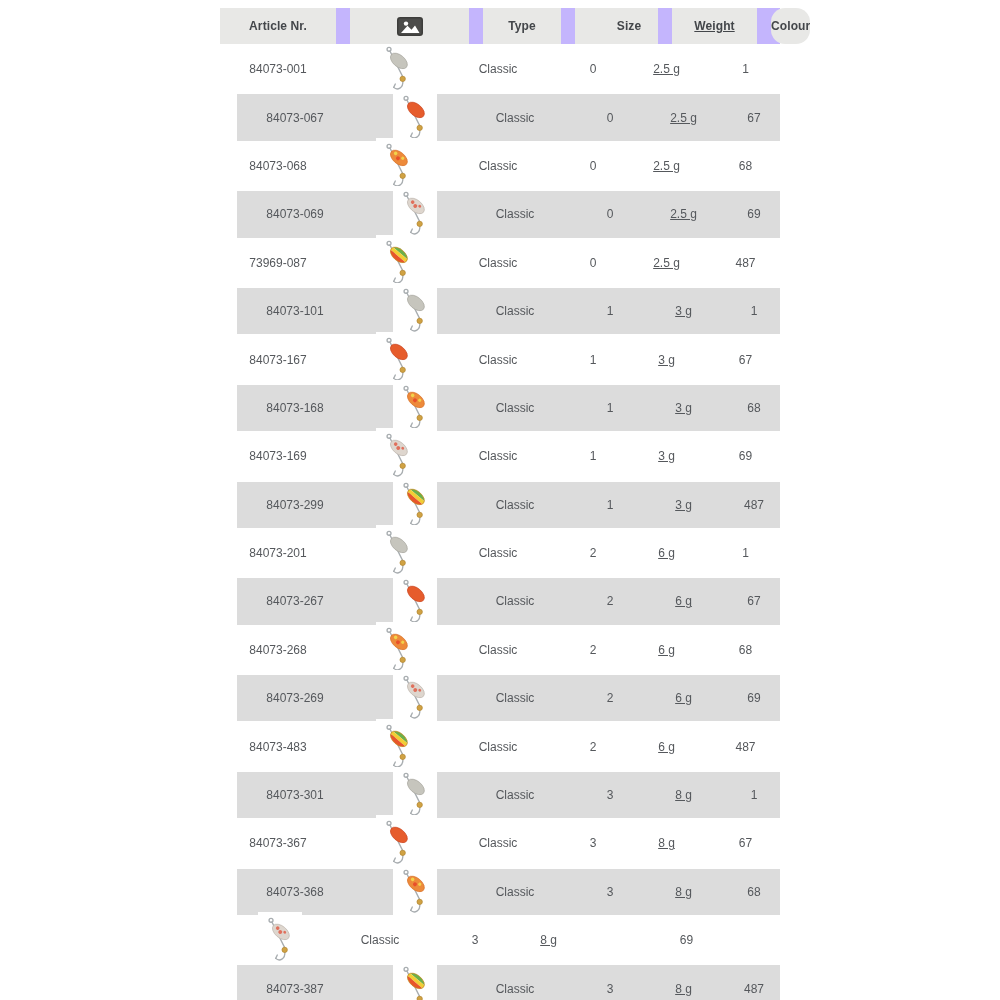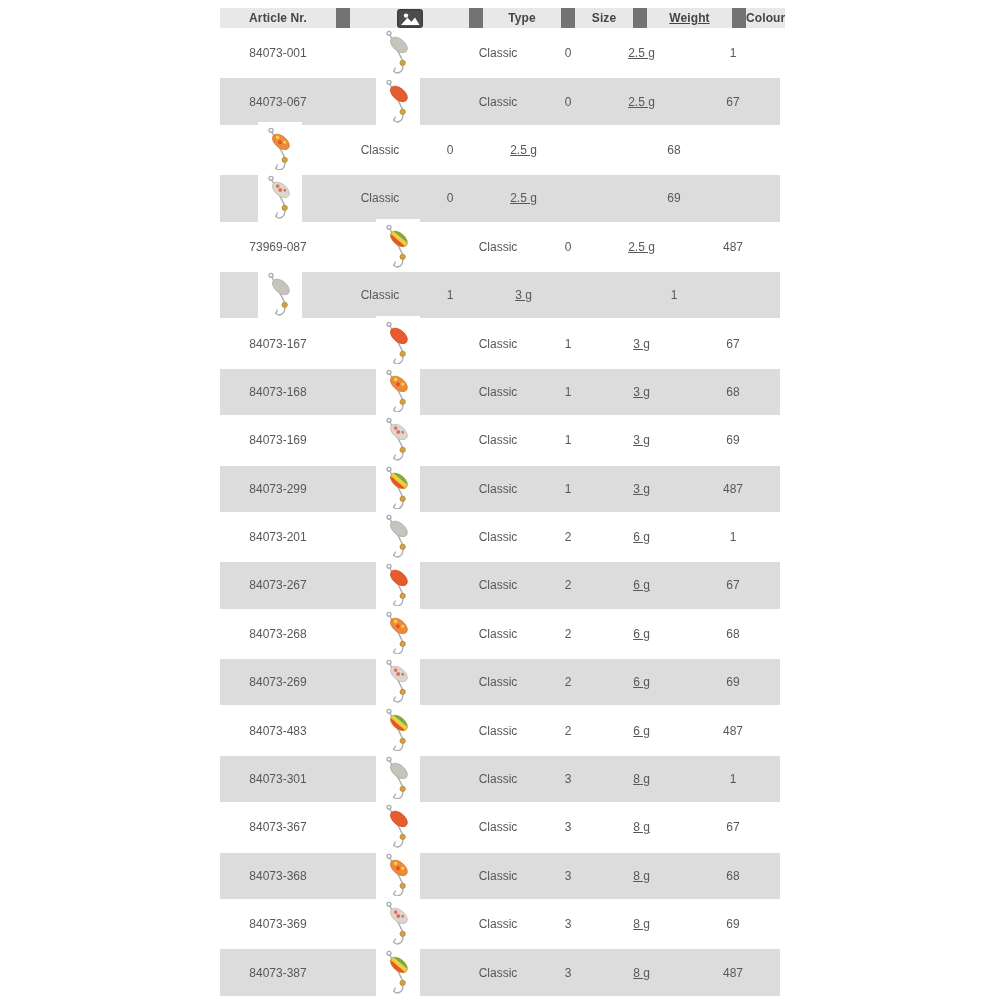--- a/index.html
+++ b/index.html
@@ -2,38 +2,38 @@
 <html><head>
 <meta charset="utf-8">
 <style>
   html,body{margin:0;padding:0;}
   body{
     width:1000px;height:1000px;overflow:hidden;background:#ffffff;
     font-family:"Liberation Sans", sans-serif;
   }
   .table{width:560px;margin:8px auto 0;}
   .thead{
-    display:flex;gap:14px;height:20px;position:relative;z-index:5;background:#737373;
+    display:flex;gap:14px;height:36px;position:relative;z-index:5;background:#c4b5fd;
   }
   .th{
     background:#e8e8e6;display:flex;align-items:center;justify-content:center;
     font-size:12px;font-weight:700;color:#43464a;letter-spacing:.1px;
   }
   .c1{width:116px;flex:none;}
   .c2{width:119px;flex:none;}
   .c3{width:78px;flex:none;}
-  .c4{width:58px;flex:none;}
+  .c4{width:58px;flex:none;padding-left:25px;}
   .c5{width:85px;flex:none;text-decoration:underline;}
-  .c6{flex:1;}
+  .c6{flex:1;border-radius:14px;}
   .tbody{position:relative;z-index:1;}
   .row{
     display:flex;gap:2px;height:48.4px;box-sizing:border-box;
     border-top:2px solid #ffffff;align-items:center;position:relative;
   }
-  .row.odd{background:#dcdcdc;}
+  .row.odd{background:#dcdcdc;margin-left:17px;}
   .row.even{background:#ffffff;}
   .cell{
     display:flex;align-items:center;justify-content:center;
     font-size:12px;color:#55585c;height:100%;
   }
   .img-box{
     width:44px;height:56px;background:#ffffff;
     display:flex;align-items:center;justify-content:center;
     position:relative;
   }
@@ -101,20 +101,21 @@
               <circle cx="27.2" cy="40" r="3" fill="#d0a243" stroke="#b2852f" stroke-width="0.8"></circle>
             </svg>
           </div>
         </div>
         <div class="cell c3">Classic</div>
         <div class="cell c4">0</div>
         <div class="cell c5">2.5 g</div>
         <div class="cell c6">67</div>
       </div>
       <div class="row even">
+        <div class="cell c1">84073-068</div>
         <div class="cell c2">
           <div class="img-box">
             <svg width="40" height="52" viewBox="0 0 44 58">
               <g stroke="#a8adb0" fill="none" stroke-width="1.5" stroke-linecap="round">
                 <circle cx="12" cy="7" r="2.2"></circle>
                 <line x1="13" y1="9" x2="27.2" y2="37.5"></line>
                 <path d="M27.4 42.5 C28 50 21.5 53.5 17.2 49.5"></path>
                 <line x1="17.2" y1="49.5" x2="19" y2="45.8"></line>
               </g>
               <g transform="rotate(40 23 20)">
@@ -126,20 +127,21 @@
               <circle cx="27.2" cy="40" r="3" fill="#d0a243" stroke="#b2852f" stroke-width="0.8"></circle>
             </svg>
           </div>
         </div>
         <div class="cell c3">Classic</div>
         <div class="cell c4">0</div>
         <div class="cell c5">2.5 g</div>
         <div class="cell c6">68</div>
       </div>
       <div class="row odd">
+        <div class="cell c1">84073-069</div>
         <div class="cell c2">
           <div class="img-box">
             <svg width="40" height="52" viewBox="0 0 44 58">
               <g stroke="#a8adb0" fill="none" stroke-width="1.5" stroke-linecap="round">
                 <circle cx="12" cy="7" r="2.2"></circle>
                 <line x1="13" y1="9" x2="27.2" y2="37.5"></line>
                 <path d="M27.4 42.5 C28 50 21.5 53.5 17.2 49.5"></path>
                 <line x1="17.2" y1="49.5" x2="19" y2="45.8"></line>
               </g>
               <g transform="rotate(40 23 20)">
@@ -182,20 +184,21 @@
               <circle cx="27.2" cy="40" r="3" fill="#d0a243" stroke="#b2852f" stroke-width="0.8"></circle>
             </svg>
           </div>
         </div>
         <div class="cell c3">Classic</div>
         <div class="cell c4">0</div>
         <div class="cell c5">2.5 g</div>
         <div class="cell c6">487</div>
       </div>
       <div class="row odd">
+        <div class="cell c1">84073-101</div>
         <div class="cell c2">
           <div class="img-box">
             <svg width="40" height="52" viewBox="0 0 44 58">
               <g stroke="#a8adb0" fill="none" stroke-width="1.5" stroke-linecap="round">
                 <circle cx="12" cy="7" r="2.2"></circle>
                 <line x1="13" y1="9" x2="27.2" y2="37.5"></line>
                 <path d="M27.4 42.5 C28 50 21.5 53.5 17.2 49.5"></path>
                 <line x1="17.2" y1="49.5" x2="19" y2="45.8"></line>
               </g>
               <g transform="rotate(40 23 20)">
@@ -511,21 +514,20 @@
               <circle cx="27.2" cy="40" r="3" fill="#d0a243" stroke="#b2852f" stroke-width="0.8"></circle>
             </svg>
           </div>
         </div>
         <div class="cell c3">Classic</div>
         <div class="cell c4">3</div>
         <div class="cell c5">8 g</div>
         <div class="cell c6">68</div>
       </div>
       <div class="row even">
-        <div class="cell c1">84073-369</div>
         <div class="cell c2">
           <div class="img-box">
             <svg width="40" height="52" viewBox="0 0 44 58">
               <g stroke="#a8adb0" fill="none" stroke-width="1.5" stroke-linecap="round">
                 <circle cx="12" cy="7" r="2.2"></circle>
                 <line x1="13" y1="9" x2="27.2" y2="37.5"></line>
                 <path d="M27.4 42.5 C28 50 21.5 53.5 17.2 49.5"></path>
                 <line x1="17.2" y1="49.5" x2="19" y2="45.8"></line>
               </g>
               <g transform="rotate(40 23 20)">

